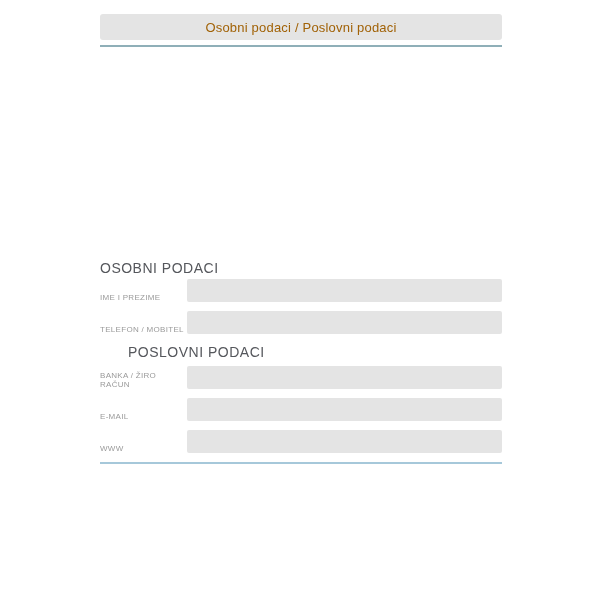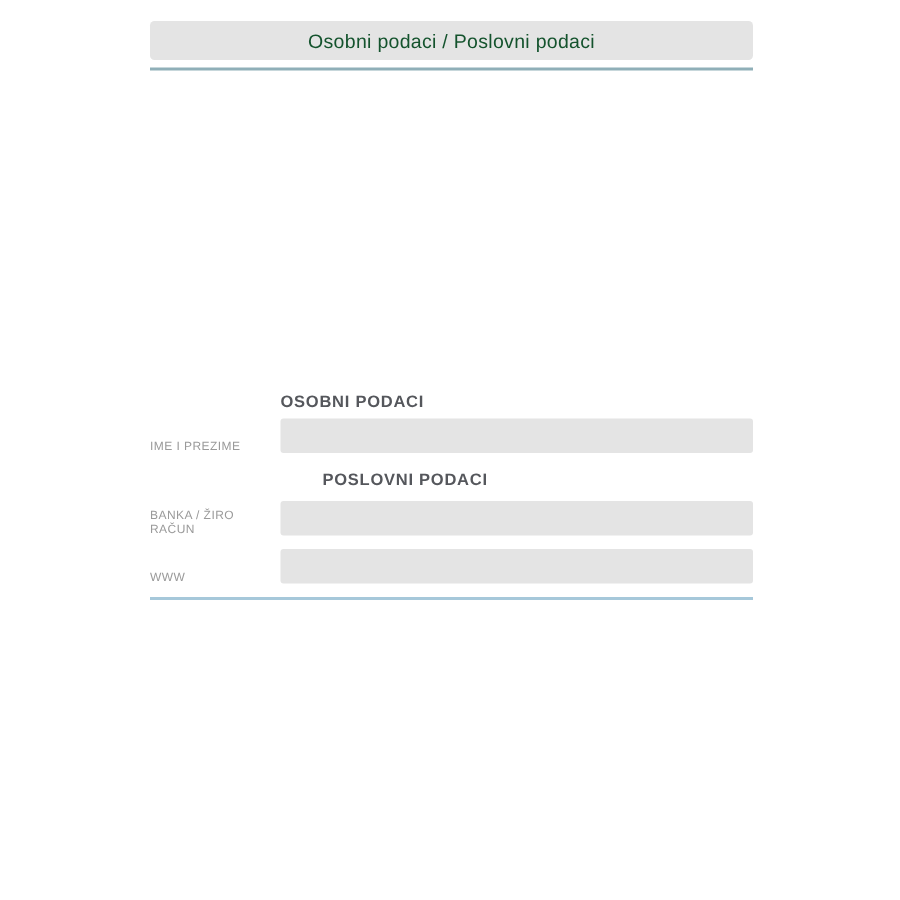--- a/index.html
+++ b/index.html
@@ -23,43 +23,42 @@
     height: 26px;
     background: #e4e4e4;
     border-radius: 3px;
     display: flex;
     align-items: center;
     justify-content: center;
     cursor: pointer;
   }
   .header-tab span {
     font-size: 13px;
-    color: #14532d;
+    color: #a16207;
     letter-spacing: 0.2px;
   }
   .top-rule {
     position: absolute;
     left: 100px;
     top: 45px;
     width: 402px;
     height: 2px;
     background: #8fafb8;
   }
   .content {
     position: absolute;
     left: 100px;
     top: 262px;
     width: 402px;
   }
   .section-title {
-    margin-left: 87px;
     height: 12px;
     line-height: 12px;
-    font-size: 11px;
-    font-weight: bold;
+    font-size: 14px;
+    font-weight: normal;
     color: #55575c;
     letter-spacing: 0.5px;
     margin-bottom: 5px;
   }
   .section-2 .section-title {
     margin-top: 12px;
     margin-bottom: 8px;
     padding-left: 28px;
   }
   .form-row {
@@ -109,33 +108,41 @@
   <div class="content">
 
     <div class="section section-1">
       <div class="section-title">OSOBNI PODACI</div>
 
       <div class="form-row">
         <div class="field-label">IME I PREZIME</div>
         <input class="field-input" type="text" value="" style="">
       </div>
 
+      <div class="form-row">
+        <div class="field-label">TELEFON / MOBITEL</div>
+        <input class="field-input" type="text" value="" style="">
+      </div>
 
     </div>
 
     <div class="section section-2">
       <div class="section-title">POSLOVNI PODACI</div>
 
 
 
       <div class="form-row">
         <div class="field-label">BANKA / ŽIRO RAČUN</div>
         <input class="field-input" type="text" value="" style="">
       </div>
 
+      <div class="form-row">
+        <div class="field-label">E-MAIL</div>
+        <input class="field-input" type="text" value="" style="">
+      </div>
 
       <div class="form-row">
         <div class="field-label">WWW</div>
         <input class="field-input" type="text" value="" style="">
       </div>
     </div>
 
     <div class="bottom-rule"></div>
 
   </div>

